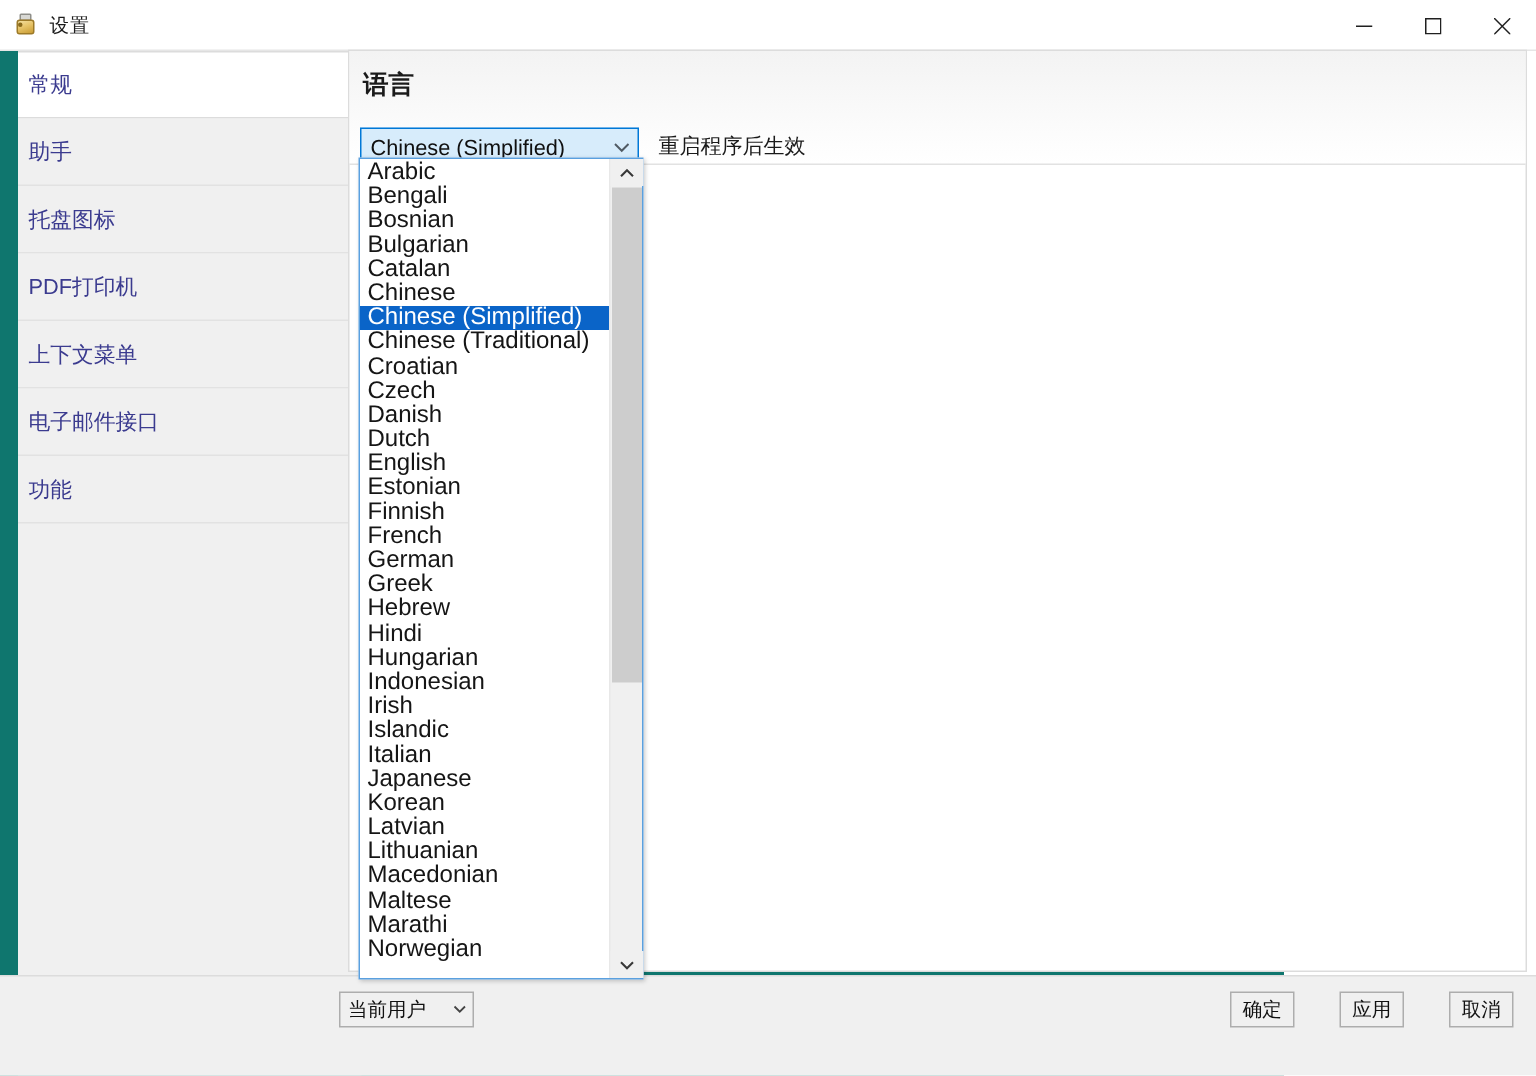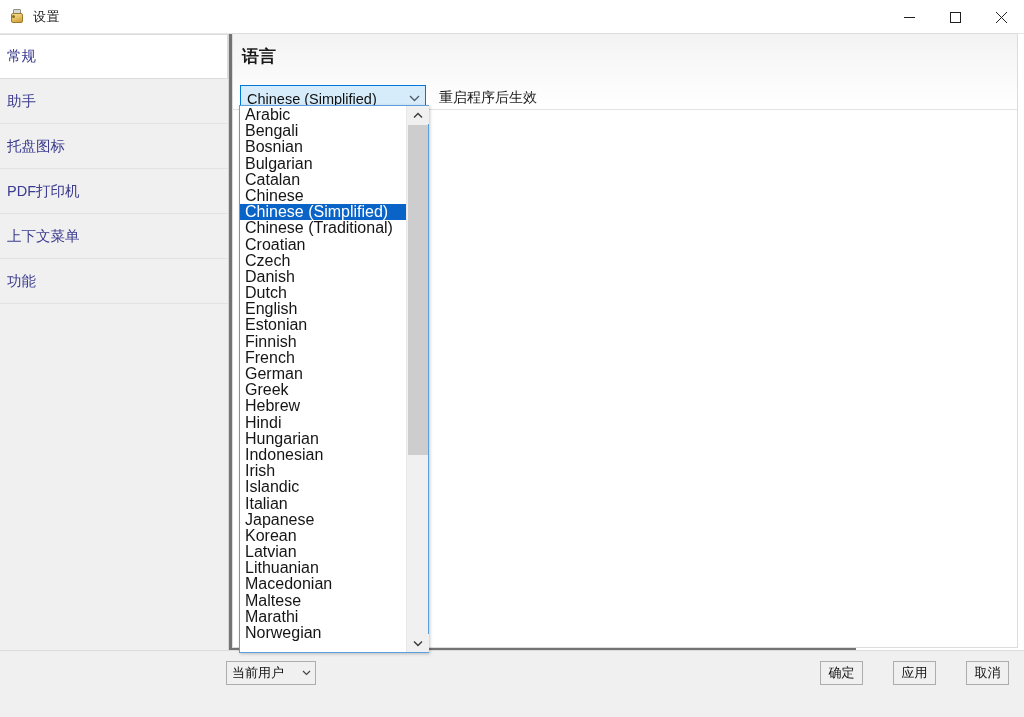--- a/index.html
+++ b/index.html
@@ -8,21 +8,21 @@
     width: 1024px; height: 717px;
     overflow: hidden;
     background: #ffffff;
     font-family: "Liberation Sans", "DejaVu Sans", sans-serif;
   }
 
   
   #window {
     position: relative;
     width: 856px; height: 717px;
-    background: #737373;
+    background: #0f766e;
   }
 
   
   #titlebar {
     position: absolute; left: 0; top: 0;
     width: 1024px; height: 34px;
     background: #ffffff;
     border-bottom: 1px solid #e6e6e6;
     display: flex; align-items: center;
   }
@@ -60,21 +60,21 @@
   }
   .winbtn {
     width: 46px; height: 34px;
     display: flex; align-items: center; justify-content: center;
     color: #202020;
   }
   .winbtn svg { display: block; }
 
   
   #sidebar {
-    position: absolute; left: 0; top: 34px;
+    position: absolute; left: 12px; top: 34px;
     width: 229px; height: 683px;
     background: #f0f0f0;
     border-right: 1px solid #d6d6d6;
   }
   .nav-item {
     height: 45px;
     display: flex; align-items: center;
     padding-left: 7px;
     font-size: 14.5px;
     color: #3b3b8f;
@@ -258,20 +258,23 @@
       <span>助手</span>
     </div>
     <div class="nav-item">
       <span>托盘图标</span>
     </div>
     <div class="nav-item">
       <span>PDF打印机</span>
     </div>
     <div class="nav-item">
       <span>上下文菜单</span>
+    </div>
+    <div class="nav-item">
+      <span>电子邮件接口</span>
     </div>
     <div class="nav-item">
       <span>功能</span>
     </div>
   </div>
 
   <div id="content">
     <div id="content-header"></div>
 
     <div id="panel-title">语言</div>

